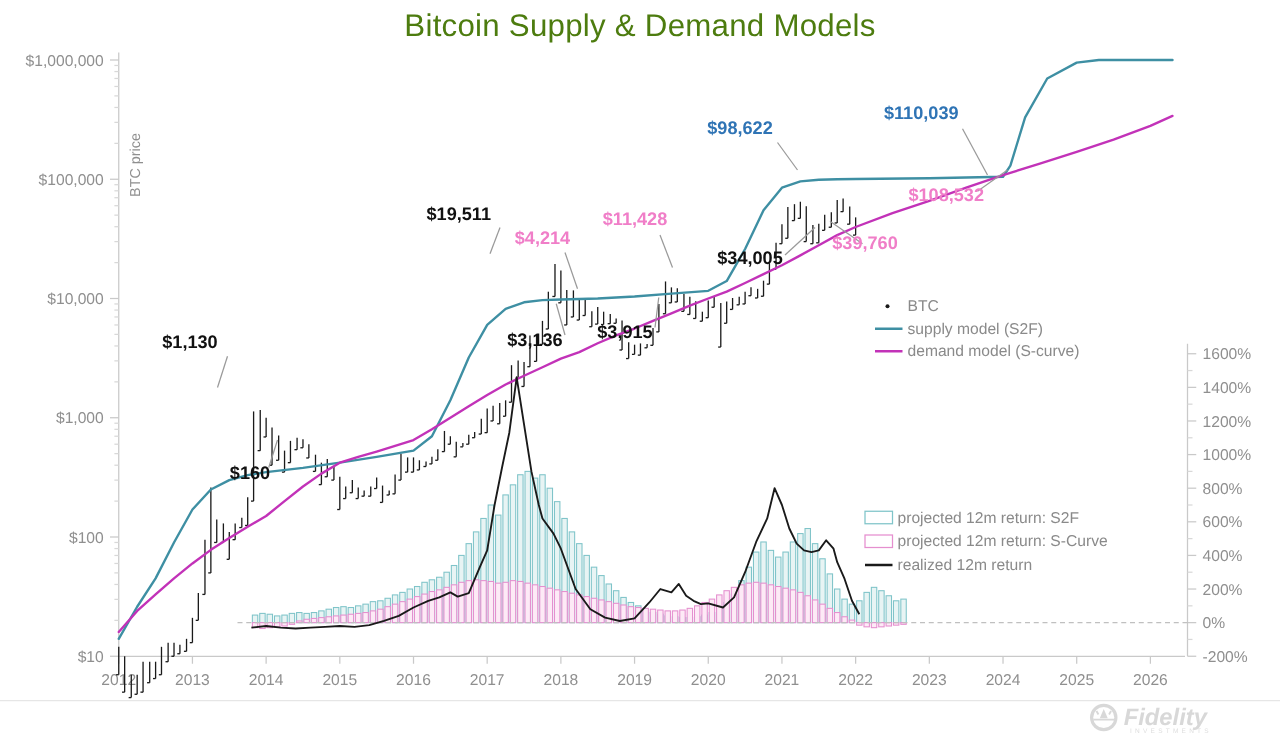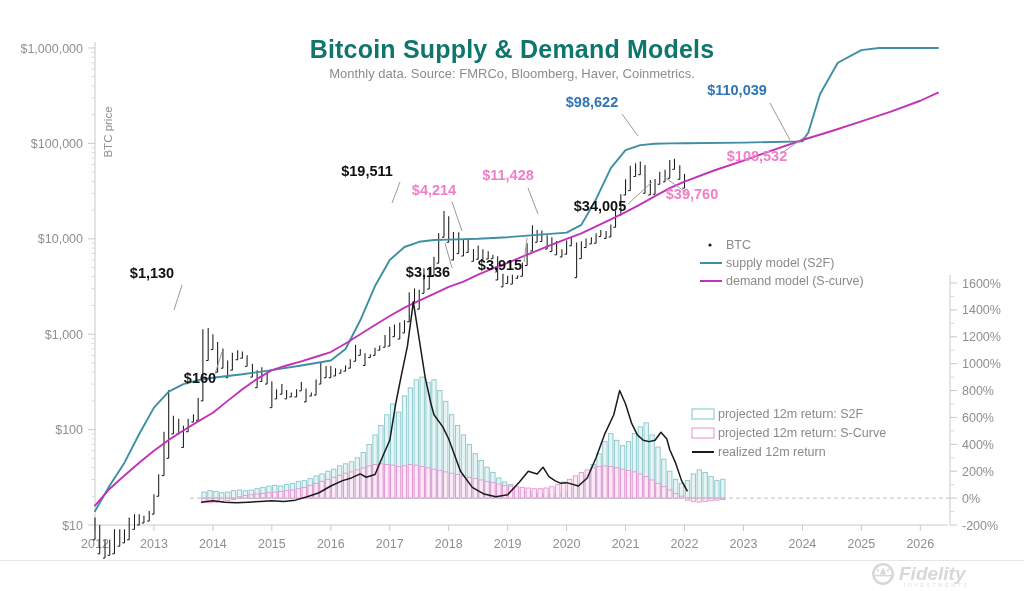--- a/index.html
+++ b/index.html
@@ -6,22 +6,22 @@
   body{
     width:1024px;height:591px;
     background:#ffffff;
     font-family:"Liberation Sans", sans-serif;
     overflow:hidden;
     position:relative;
   }
   #root{position:relative;width:1024px;height:591px;}
   .hdr{position:absolute;left:0;top:0;width:1024px;text-align:center;}
   .title{
-    font-size:25px;font-weight:bold;color:#0f766e;
-    letter-spacing:.2px;line-height:30px;padding-top:6px;margin-top:28px;
+    font-size:25px;font-weight:normal;color:#4d7c0f;
+    letter-spacing:.2px;line-height:30px;padding-top:6px;
   }
   .subtitle{
     font-size:13px;color:#8c8c8c;line-height:18px;padding-top:1px;
   }
   svg.chart{position:absolute;left:0;top:0;}
   text{font-family:"Liberation Sans", sans-serif;}
   .axlabel{font-size:12.5px;fill:#8f8f8f;}
   .axlabel.right{font-size:12.5px;fill:#8f8f8f;}
   .axtitle{font-size:11.5px;fill:#8f8f8f;}
   .xlabel{font-size:12.5px;fill:#8f8f8f;}
@@ -48,21 +48,20 @@
   .bar-s2f{fill:#e8f4f4;stroke:#7fc4c9;stroke-width:.85;}
   .bar-scurve{fill:#fdeaf6;stroke:#e58fcf;stroke-width:.85;}
 </style>
 </head>
 <body>
 
 <div id="root">
 
   <div class="hdr">
     <div class="title">Bitcoin Supply &amp; Demand Models</div>
-    <div class="subtitle">Monthly data.  Source: FMRCo, Bloomberg, Haver, Coinmetrics.</div>
   </div>
 
   <svg class="chart" width="1024" height="560" viewBox="0 0 1024 560">
     <g id="g-axes">
         <line x1="95" y1="42" x2="95" y2="525" class="spine"></line>
         <line x1="95" y1="525" x2="948" y2="525" class="spine"></line>
         <line x1="950" y1="275" x2="950" y2="525" class="spine"></line>
         <line x1="88" y1="525" x2="95" y2="525" class="tick"></line>
         <text x="83" y="529.5" class="axlabel" text-anchor="end">$10</text>
         <line x1="88" y1="429.6" x2="95" y2="429.6" class="tick"></line>

